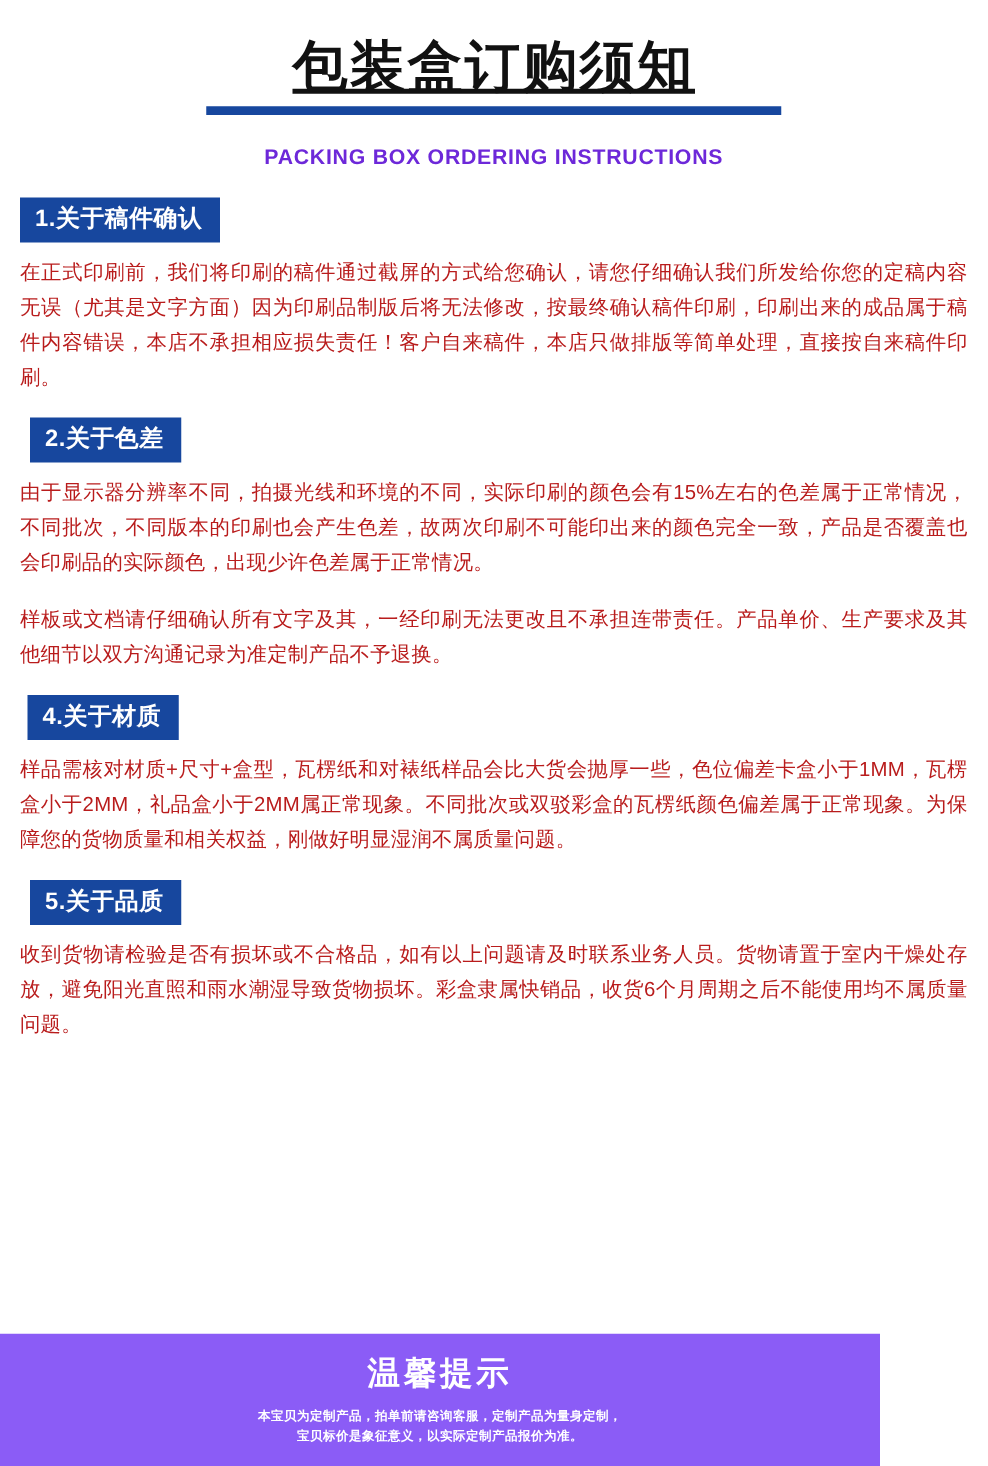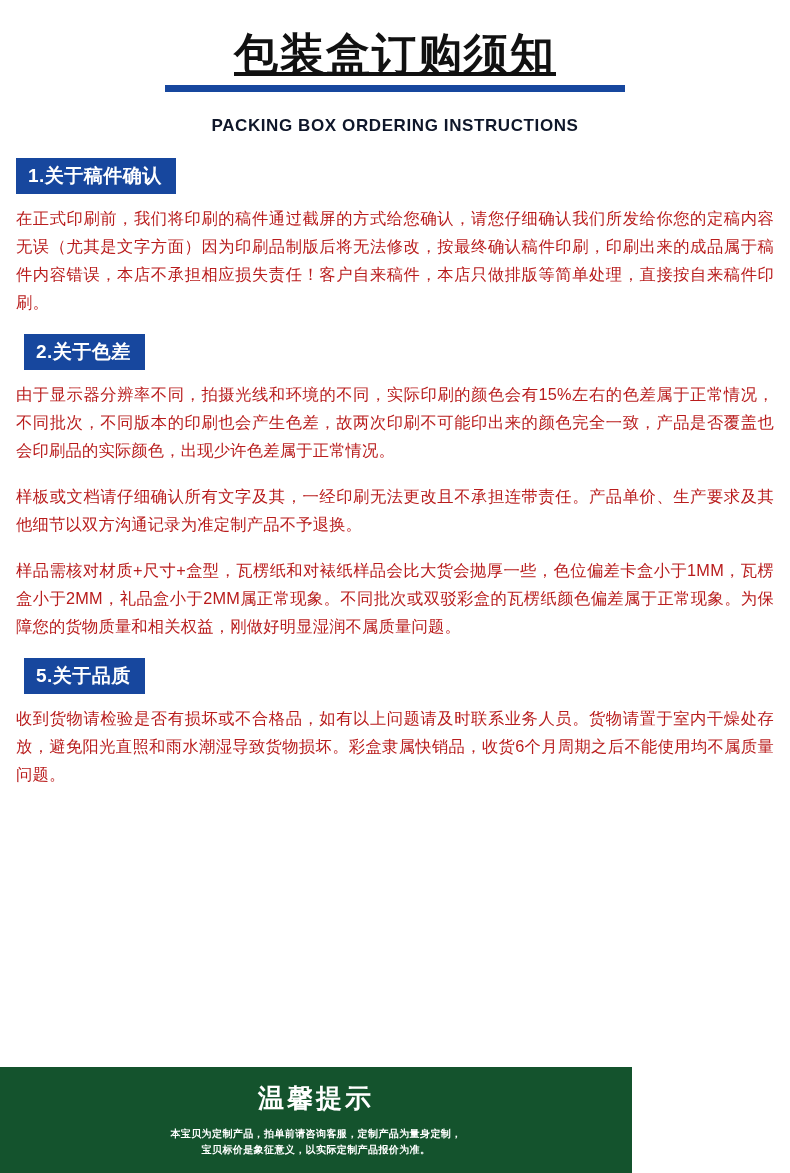--- a/index.html
+++ b/index.html
@@ -46,21 +46,21 @@
     height: 7px;
     background: #17479e;
     margin-top: 4px;
     width: 460px;
   }
   .subtitle {
     margin-top: 14px;
     font-size: 17px;
     font-weight: bold;
     letter-spacing: 0.6px;
-    color: #0f172a;
+    color: #6d28d9;
   }
 
   
   .section {
     margin-top: 18px;
   }
   .sec-head {
     display: inline-block;
     background: #17479e;
     color: #ffffff;
@@ -86,22 +86,22 @@
   .sec-5 .sec-head { margin-left: 8px; }
   .sec-6 .sec-head { margin-left: 8px; }
 
   .sec-1 { margin-top: 22px; }
 
   
   .footer {
     position: absolute;
     left: 0;
     bottom: 0;
-    width: 632px;
-    background: #14532d;
+    width: 704px;
+    background: #8b5cf6;
     color: #ffffff;
     text-align: center;
     padding: 14px 0 16px 0;
     box-sizing: border-box;
   }
   .footer-title {
     font-size: 26px;
     font-weight: bold;
     letter-spacing: 3px;
     margin-bottom: 10px;
@@ -134,20 +134,21 @@
   <div class="section sec-2">
     <div class="sec-head">2.关于色差</div>
     <div class="sec-body">由于显示器分辨率不同，拍摄光线和环境的不同，实际印刷的颜色会有15%左右的色差属于正常情况，不同批次，不同版本的印刷也会产生色差，故两次印刷不可能印出来的颜色完全一致，产品是否覆盖也会印刷品的实际颜色，出现少许色差属于正常情况。</div>
   </div>
 
   <div class="section sec-3">
     <div class="sec-body">样板或文档请仔细确认所有文字及其，一经印刷无法更改且不承担连带责任。产品单价、生产要求及其他细节以双方沟通记录为准定制产品不予退换。</div>
   </div>
 
   <div class="section sec-4">
+    <div class="sec-head">4.关于材质</div>
     <div class="sec-body">样品需核对材质+尺寸+盒型，瓦楞纸和对裱纸样品会比大货会抛厚一些，色位偏差卡盒小于1MM，瓦楞盒小于2MM，礼品盒小于2MM属正常现象。不同批次或双驳彩盒的瓦楞纸颜色偏差属于正常现象。为保障您的货物质量和相关权益，刚做好明显湿润不属质量问题。</div>
   </div>
 
   <div class="section sec-5">
     <div class="sec-head">5.关于品质</div>
     <div class="sec-body">收到货物请检验是否有损坏或不合格品，如有以上问题请及时联系业务人员。货物请置于室内干燥处存放，避免阳光直照和雨水潮湿导致货物损坏。彩盒隶属快销品，收货6个月周期之后不能使用均不属质量问题。</div>
   </div>
 
 
   <div class="footer">

